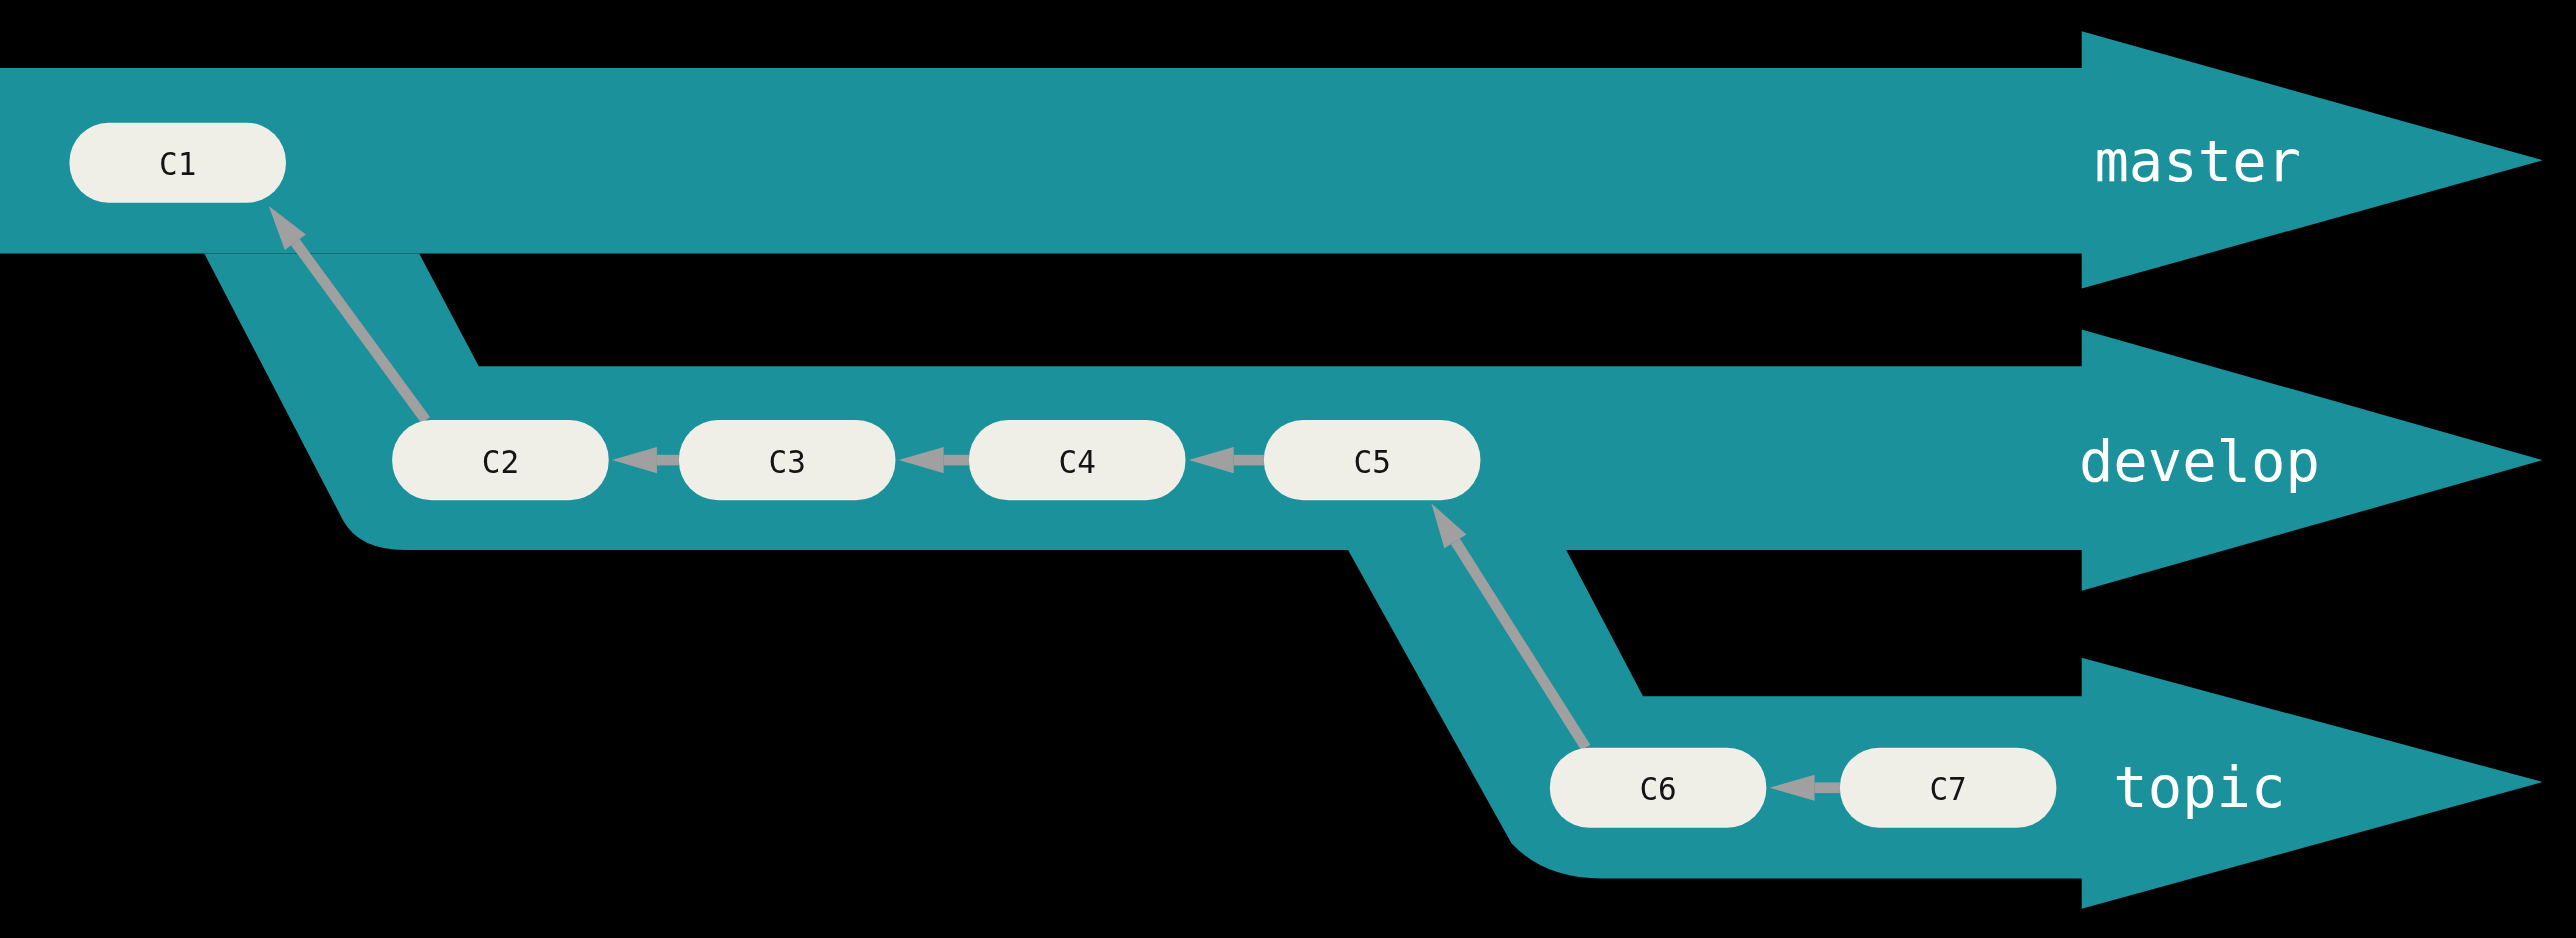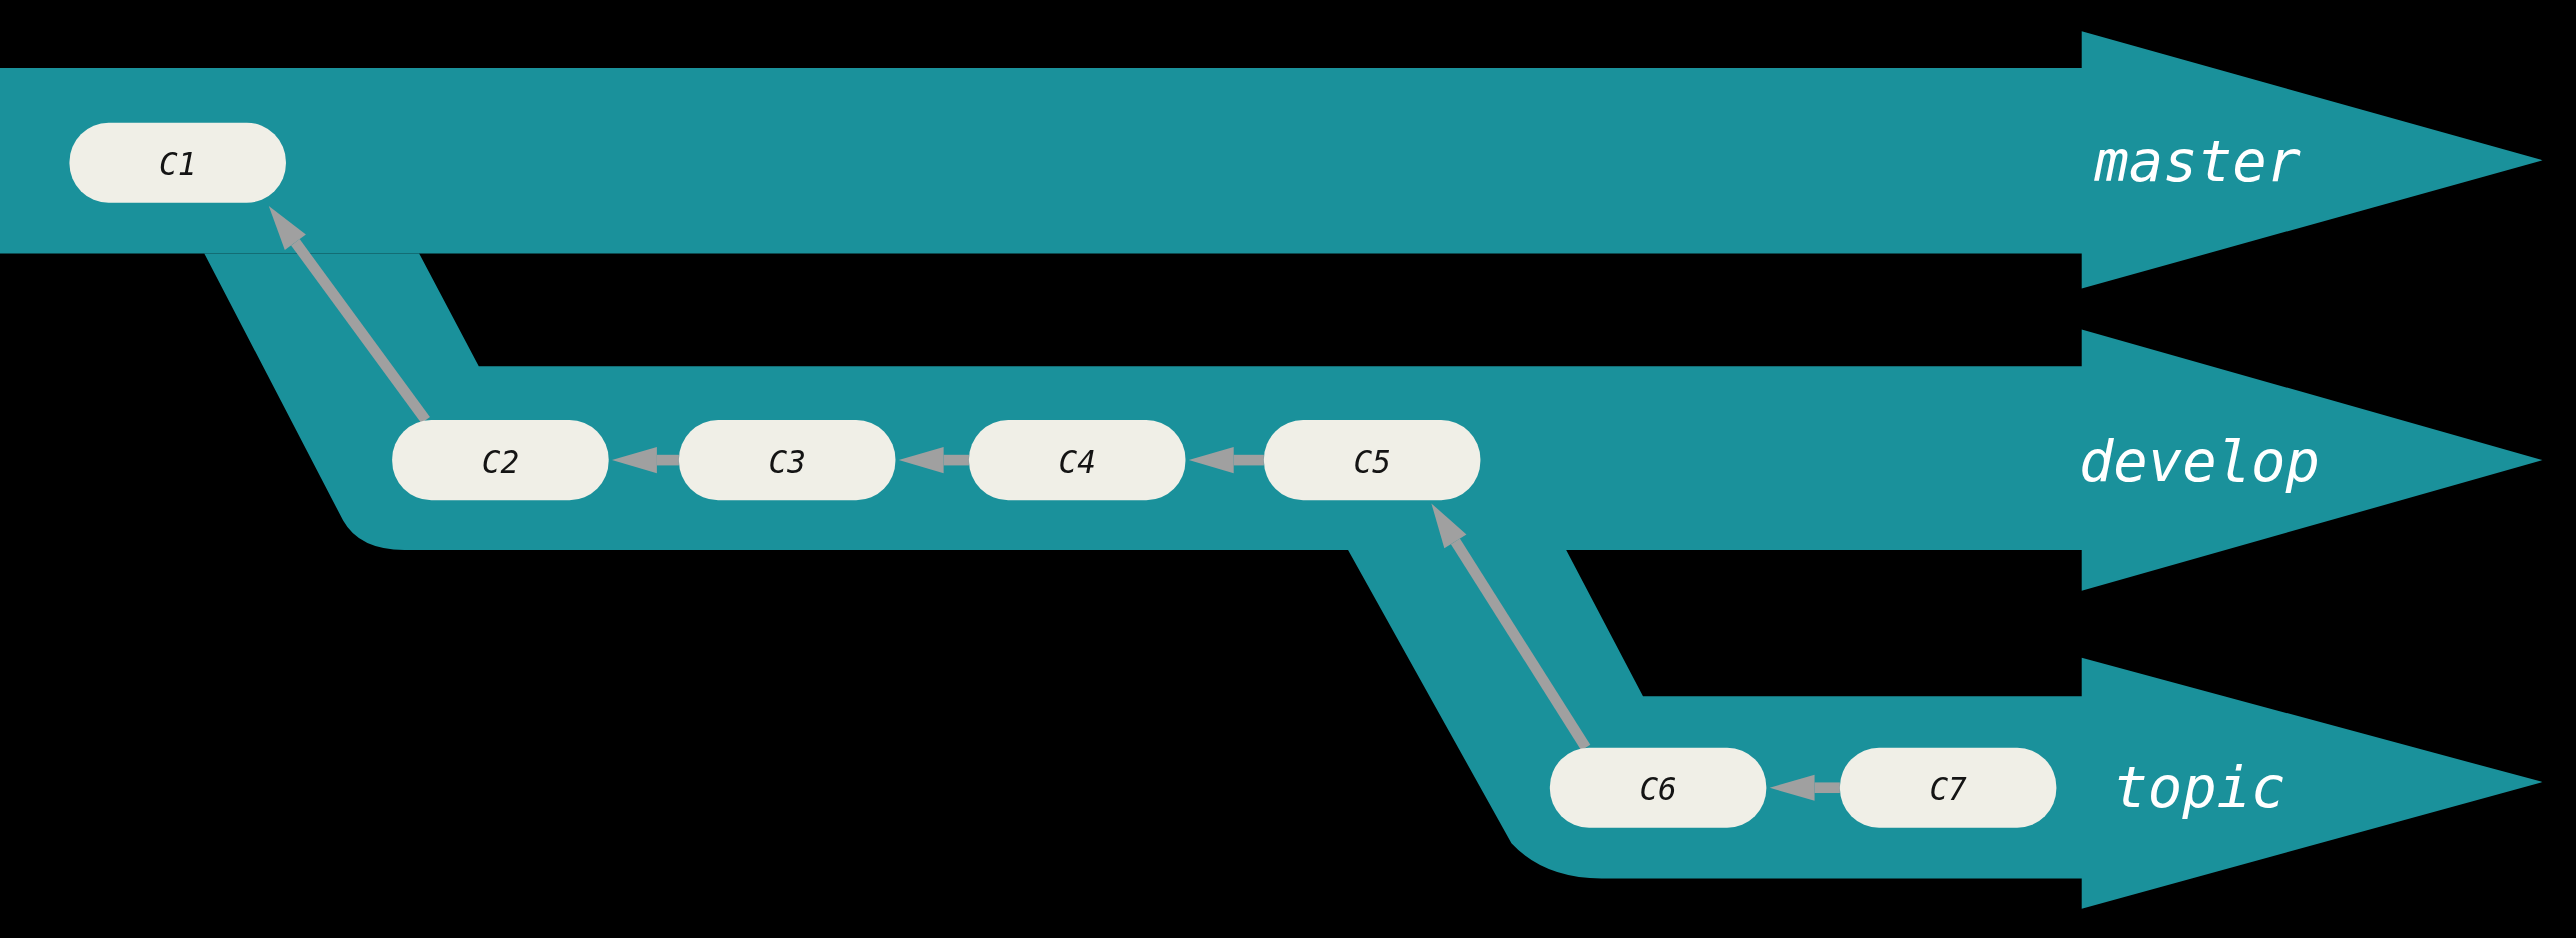--- a/index.html
+++ b/index.html
@@ -8,21 +8,20 @@
     background: #000000;
   }
   body {
     width: 2576px;
     height: 939px;
     overflow: hidden;
   }
   #stage {
     width: 2219px;
     height: 939px;
-    font-style: italic;
   }
   svg text {
     font-family: "DejaVu Sans Mono", "Liberation Mono", monospace;
   }
   .branch-label {
     font-family: "DejaVu Sans Mono", "Liberation Mono", monospace;
   }
   .commit-label {
     font-family: "DejaVu Sans Mono", "Liberation Mono", monospace;
   }

